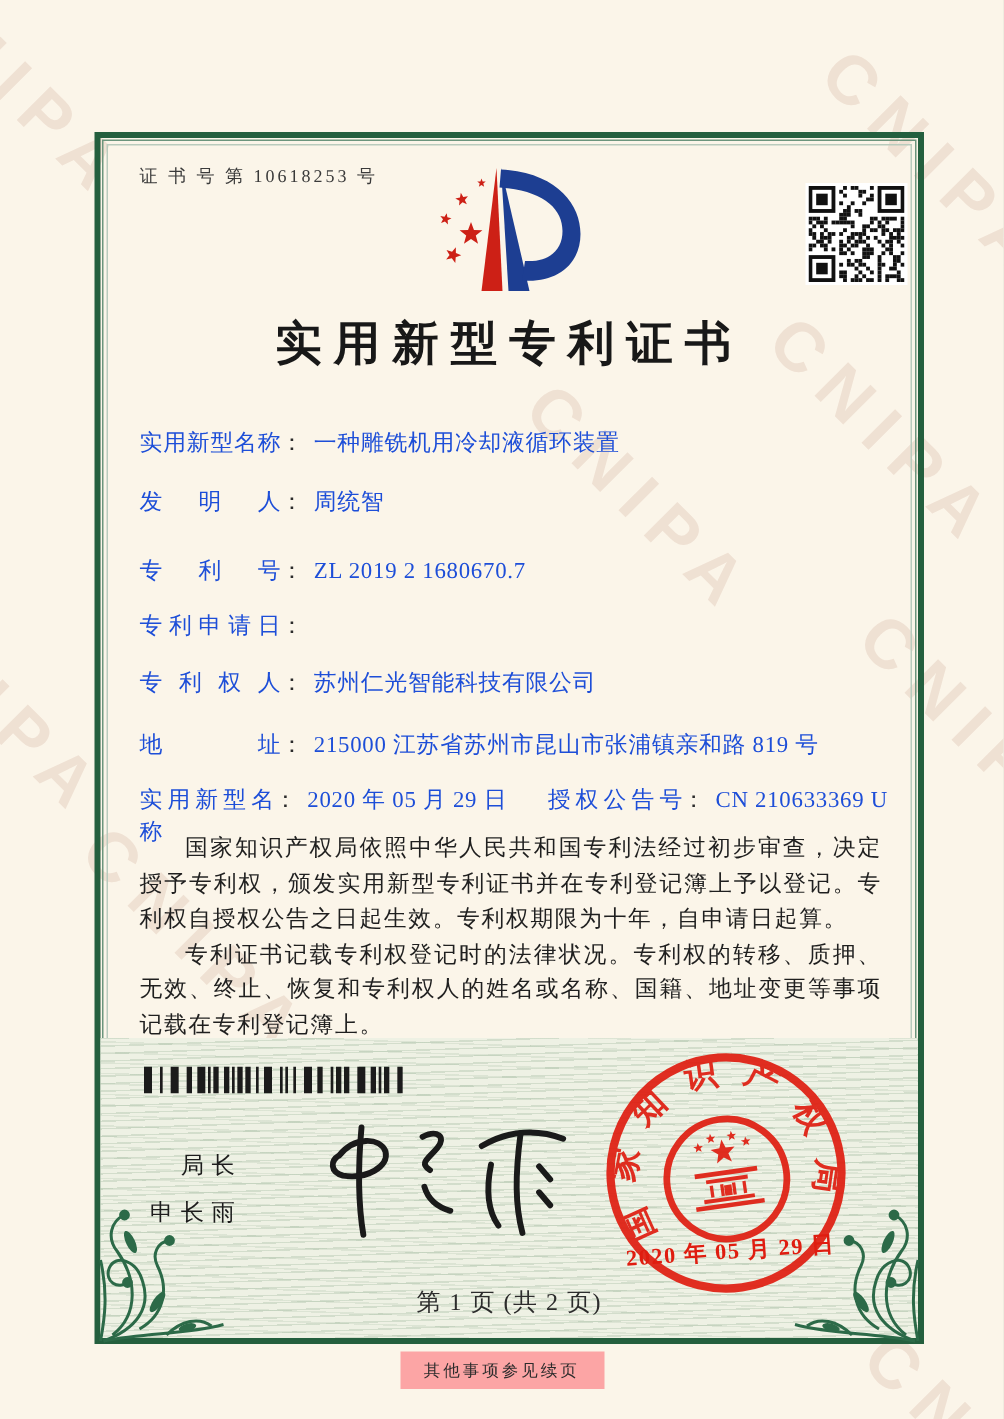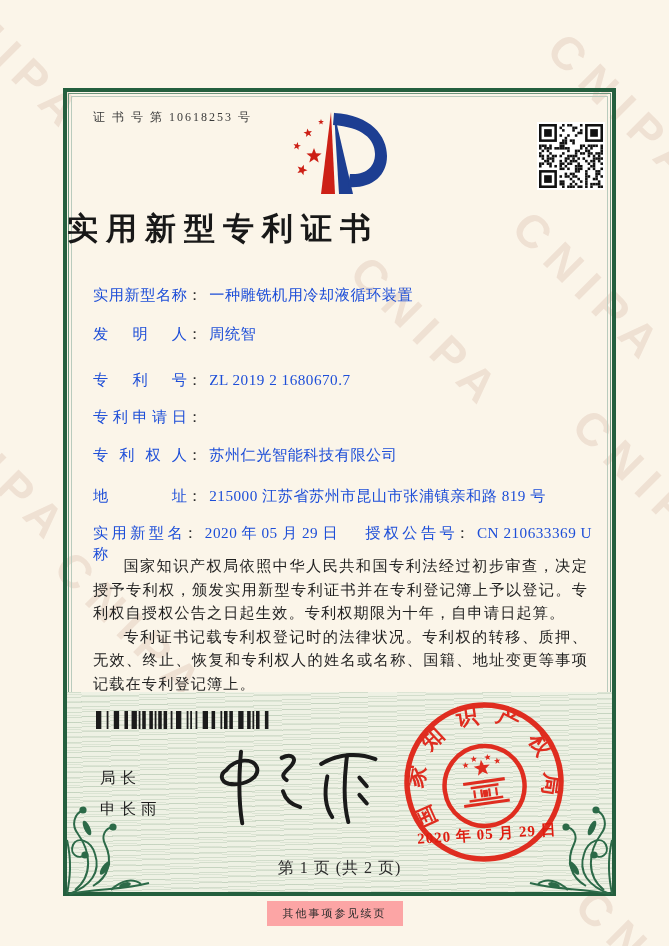--- a/index.html
+++ b/index.html
@@ -16,36 +16,36 @@
   .frame .inner-line2{position:absolute;inset:4px;border:1px solid #b9cbbd;pointer-events:none;}
   .bottom-panel{position:absolute;left:0;right:0;bottom:0;height:200px;
       background:
         repeating-linear-gradient(178deg, rgba(140,170,140,0.28) 0 1px, rgba(0,0,0,0) 1px 5px),
         repeating-linear-gradient(182deg, rgba(140,170,140,0.18) 0 1px, rgba(0,0,0,0) 1px 7px),
         #eef1e4;}
   
   .cert-number{position:absolute;left:26px;top:17px;font-size:12px;letter-spacing:2px;color:#3a3a3a;}
   .logo{position:absolute;left:207px;top:6px;width:124px;height:104px;}
   .qr{position:absolute;left:470px;top:30px;width:64px;height:64px;background:#ffffff;padding:2px;}
-  .title{position:absolute;left:0;right:0;top:116px;text-align:left;
+  .title{position:absolute;left:0;right:0;top:116px;text-align:center;
          font-size:31px;font-weight:bold;letter-spacing:8px;color:#181818;}
   
   .field-row{position:absolute;left:26px;right:20px;height:22px;font-size:15.2px;display:flex;align-items:baseline;}
   .f-label{display:inline-block;width:94px;text-align:justify;text-align-last:justify;color:#1d4ed8;}
   .f-colon{display:inline-block;color:#2b2b2b;}
   .f-value{margin-left:7px;color:#1d4ed8;letter-spacing:0.5px;white-space:nowrap;}
   .f-value.fixedw{width:168px;}
   
   .body-text{position:absolute;left:26px;right:24px;top:462px;font-size:15.2px;line-height:23.6px;
              text-align:justify;color:#1f1f1f;}
   .body-text p{margin:0;text-indent:2em;letter-spacing:1.1px;}
   
   .barcode{position:absolute;left:29px;top:619px;width:176px;height:18px;}
   .officer{position:absolute;left:33px;top:670px;font-family:"Liberation Sans","DejaVu Sans",sans-serif;
-           font-size:15.5px;letter-spacing:5px;color:#1c1c1c;line-height:31px;}
+           font-size:15.5px;letter-spacing:5px;color:#1c1c1c;line-height:31px;text-align:right;}
   .signature{position:absolute;left:137px;top:648px;width:185px;height:90px;}
   .seal{position:absolute;left:333px;top:606px;width:168px;height:168px;}
   .seal-date{position:absolute;left:344px;top:733px;width:152px;text-align:center;
              color:#df1d10;font-size:15px;font-weight:bold;letter-spacing:1px;
              transform:rotate(-4deg);white-space:nowrap;}
   .page-info{position:absolute;left:0;right:0;top:766px;text-align:center;font-size:16px;
              letter-spacing:1px;color:#2c2c2c;}
   .ornament{position:absolute;width:100px;height:115px;bottom:-5px;z-index:3;}
   .ornament.left{left:-6px;}
   .ornament.right{right:-6px;transform:scaleX(-1);}

